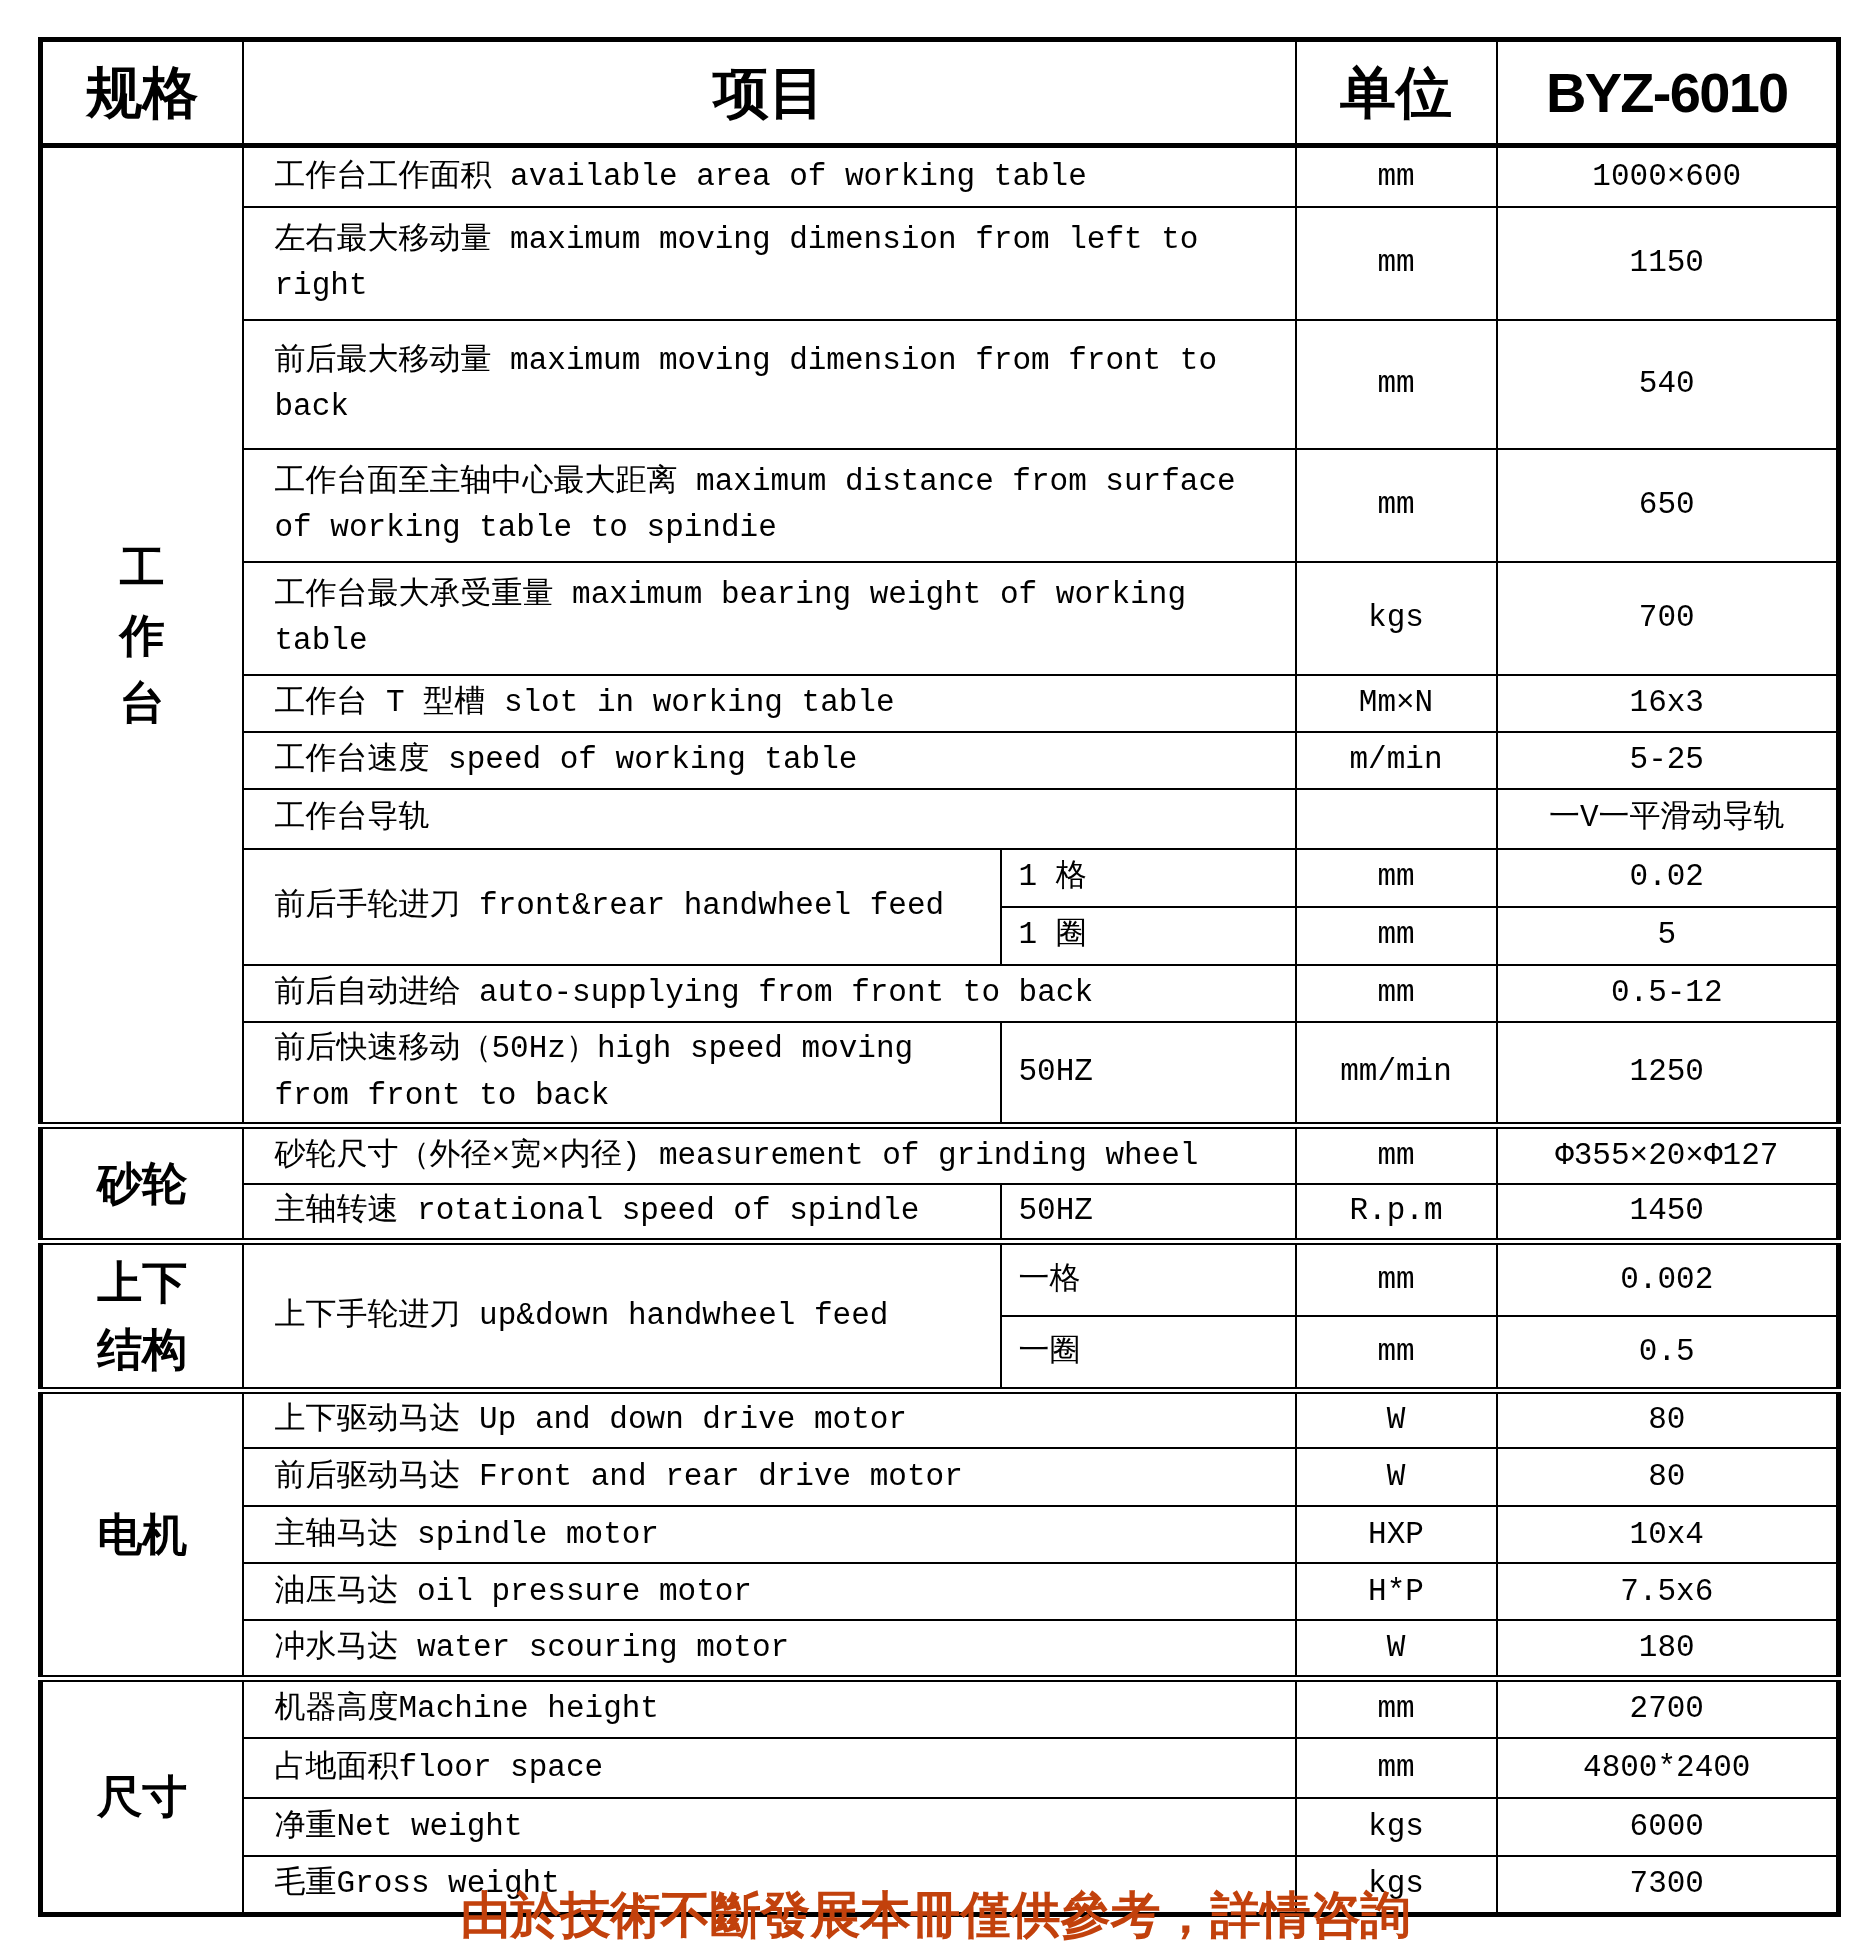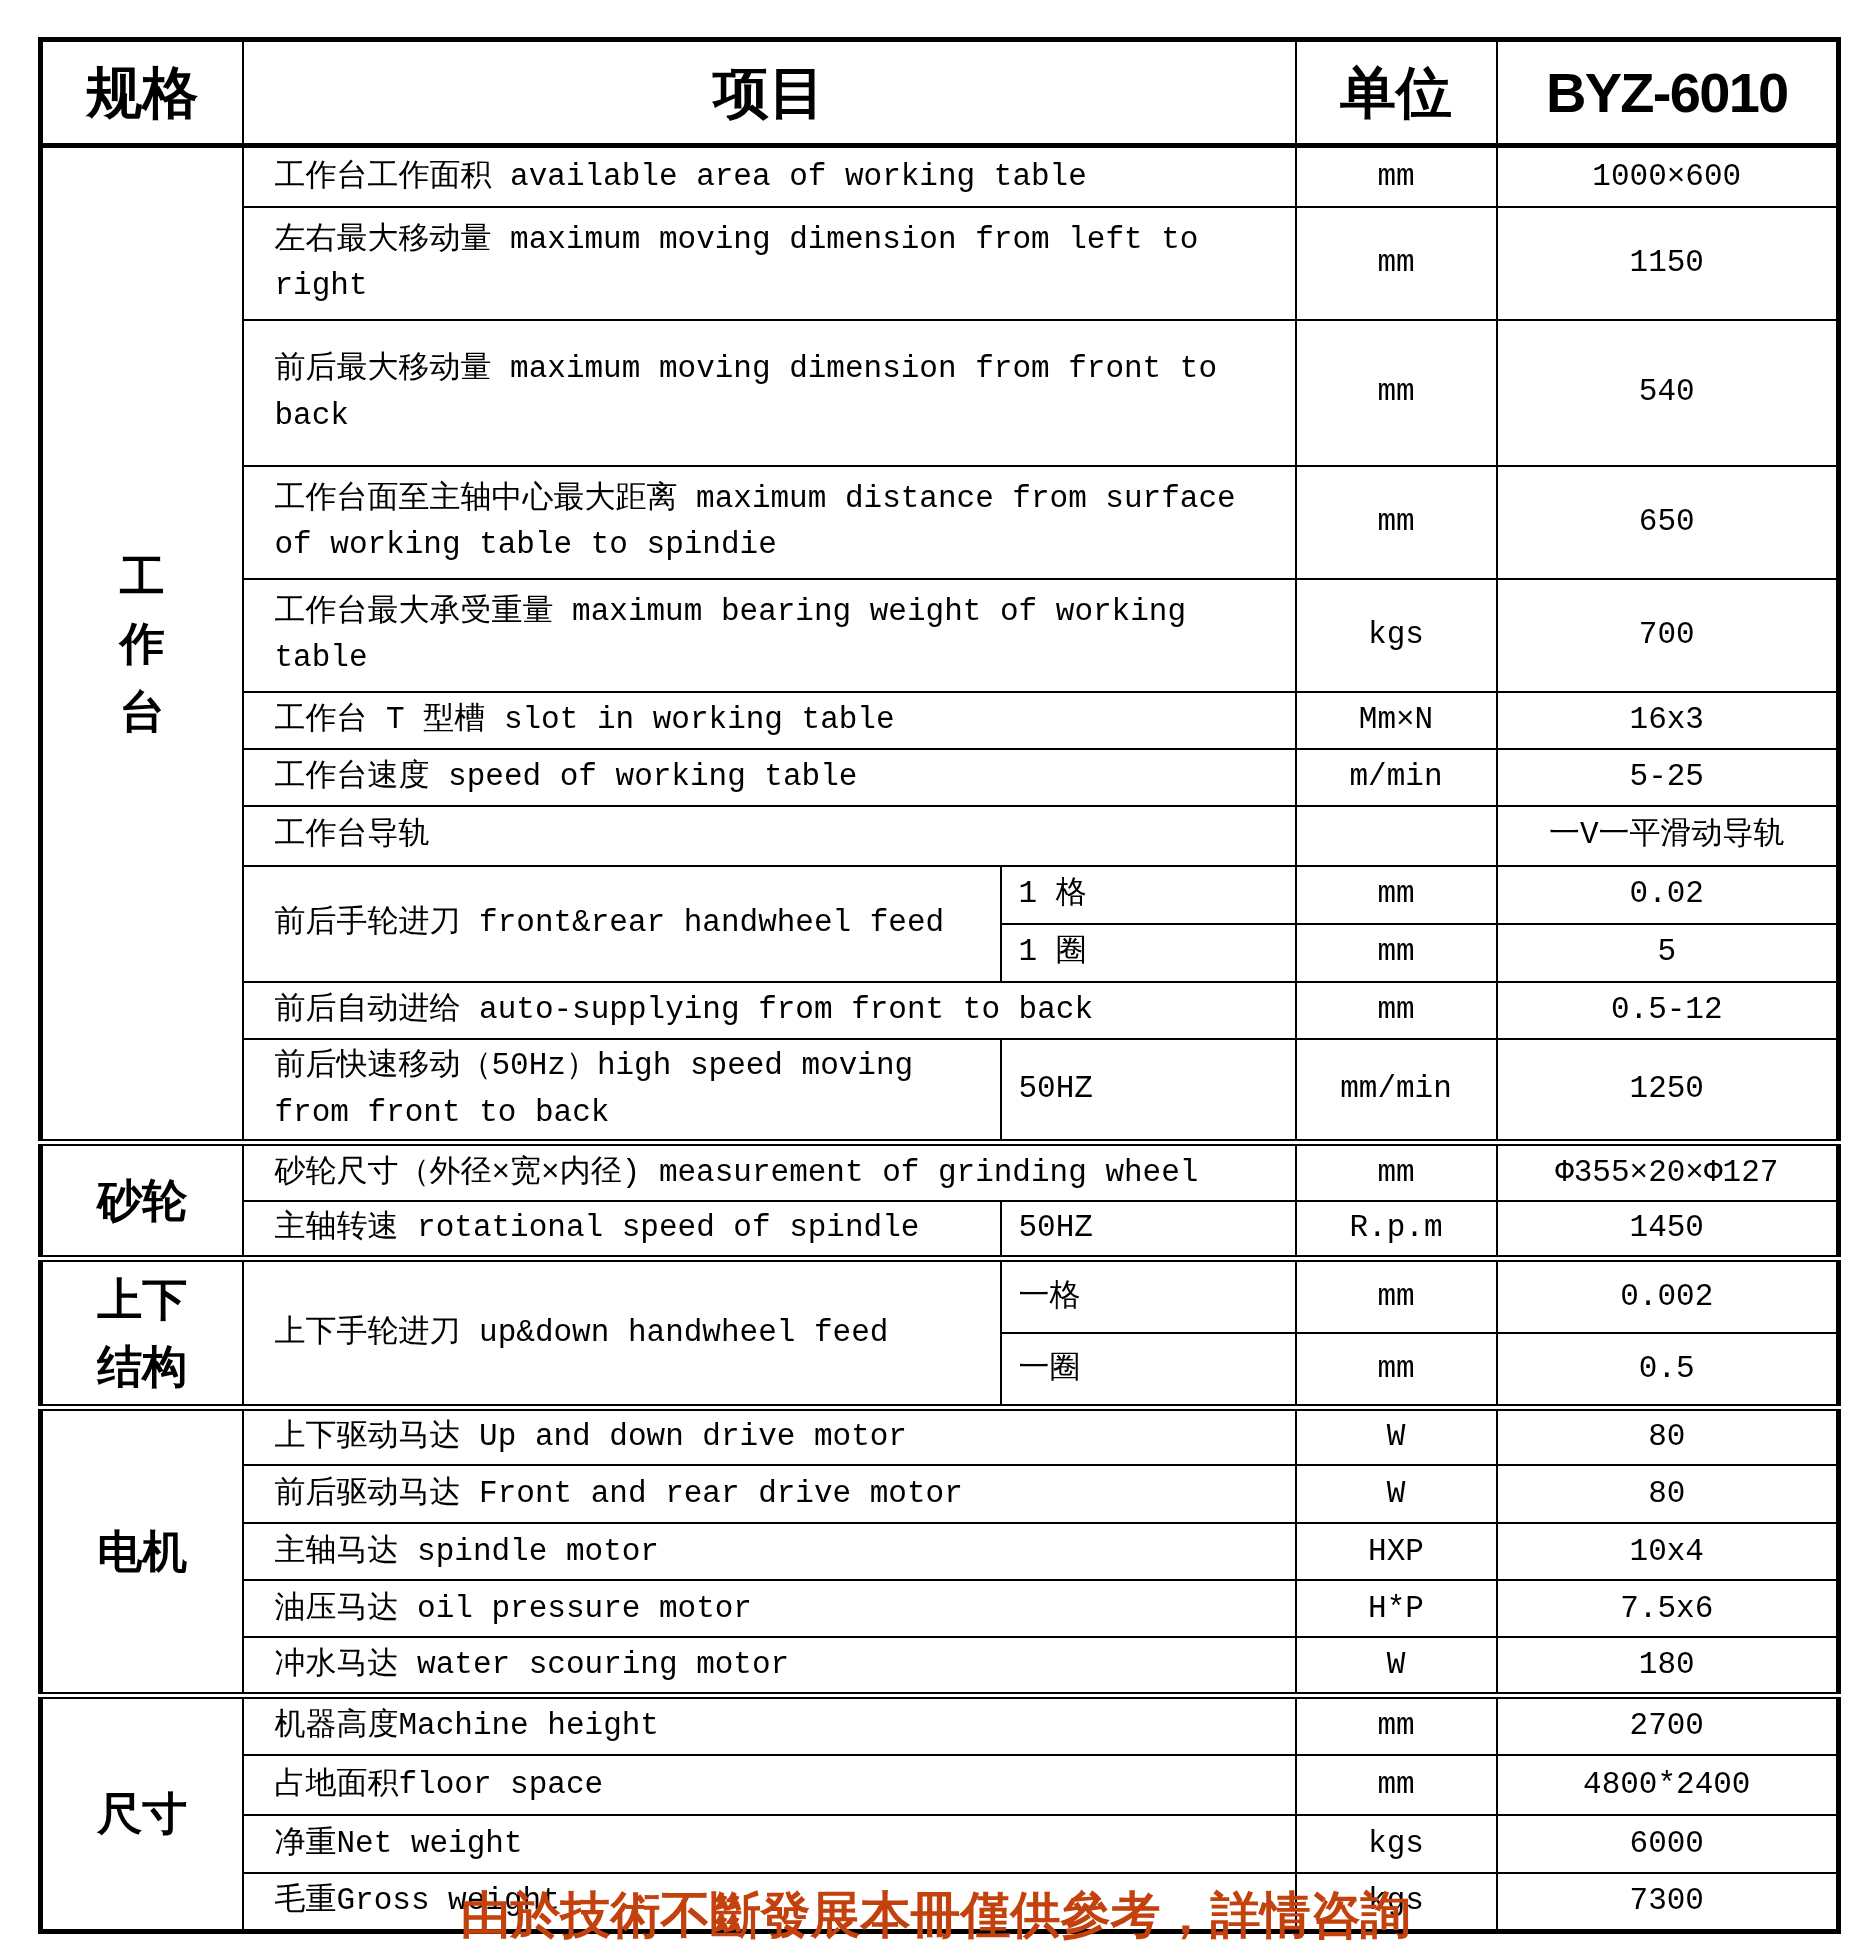--- a/index.html
+++ b/index.html
@@ -66,21 +66,21 @@
           <td class="g-cell tb" rowspan="12">工<br>作<br>台</td>
           <td class="item" rowspan="1" colspan="2">工作台工作面积 available area of working table</td>
           <td class="unit">mm</td>
           <td class="value">1000×600</td>
         </tr>
         <tr style="height: 113px;">
           <td class="item" rowspan="1" colspan="2">左右最大移动量 maximum moving dimension from left to right</td>
           <td class="unit">mm</td>
           <td class="value">1150</td>
         </tr>
-        <tr style="height: 146px;">
+        <tr style="height: 129px;">
           <td class="item" rowspan="1" colspan="2">前后最大移动量 maximum moving dimension from front to back</td>
           <td class="unit">mm</td>
           <td class="value">540</td>
         </tr>
         <tr style="height: 113px;">
           <td class="item" rowspan="1" colspan="2">工作台面至主轴中心最大距离 maximum distance from surface of working table to spindie</td>
           <td class="unit">mm</td>
           <td class="value">650</td>
         </tr>
         <tr style="height: 113px;">

